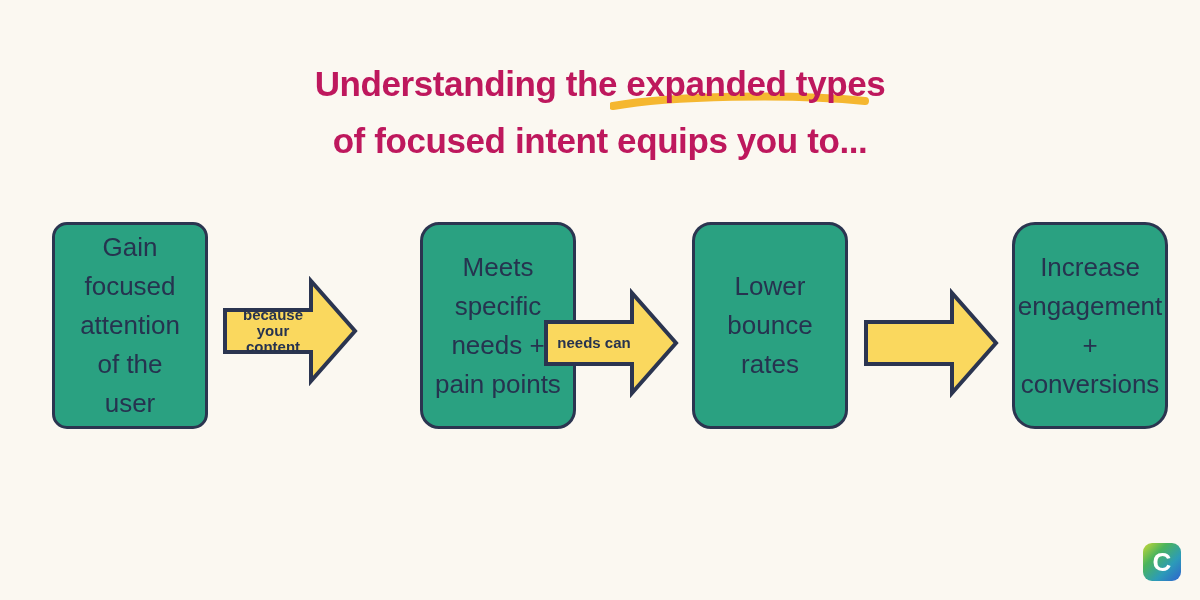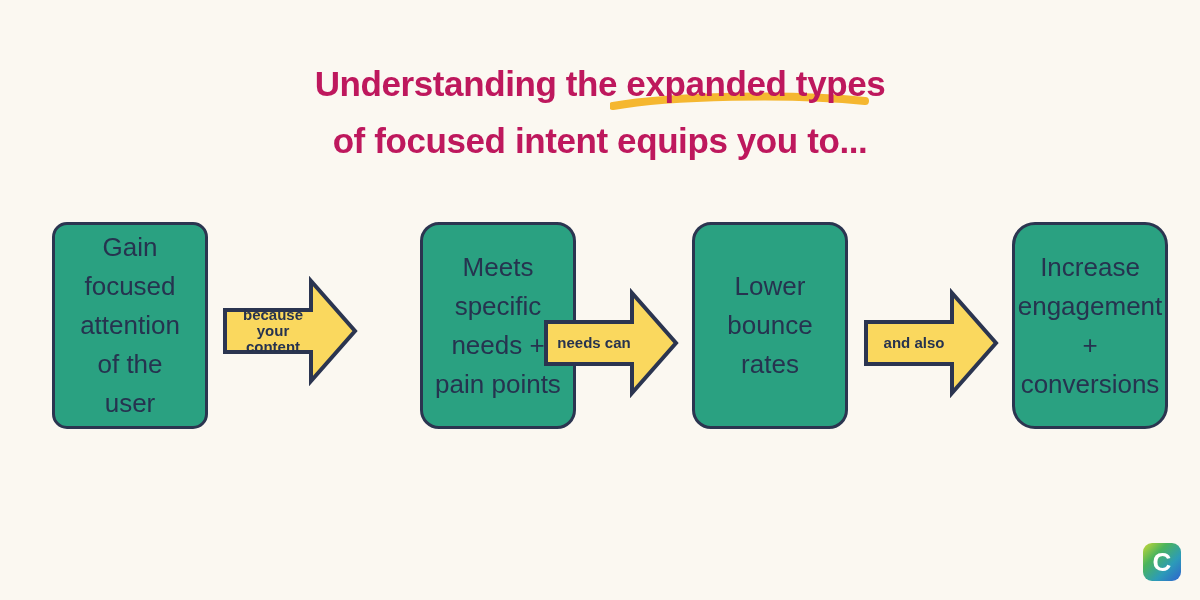--- a/index.html
+++ b/index.html
@@ -193,18 +193,17 @@
   <svg width="136" height="110" viewBox="0 0 136 110" xmlns="http://www.w3.org/2000/svg">
     <path d="M3 34 L89 34 L89 5 L133 55 L89 105 L89 76 L3 76 Z" fill="#FAD85E" stroke="#2B3550" stroke-width="4" stroke-linejoin="miter"></path>
   </svg>
   <div class="arrow-label">needs can</div>
 </div>
 
 <div class="flow-arrow" id="arrow-2">
   <svg width="136" height="110" viewBox="0 0 136 110" xmlns="http://www.w3.org/2000/svg">
     <path d="M3 34 L89 34 L89 5 L133 55 L89 105 L89 76 L3 76 Z" fill="#FAD85E" stroke="#2B3550" stroke-width="4" stroke-linejoin="miter"></path>
   </svg>
-  <div class="arrow-label">and also</div>
 </div>
 
 <div id="brand-logo">
   <span id="brand-logo-letter">C</span>
 </div>
 
 </body></html>

